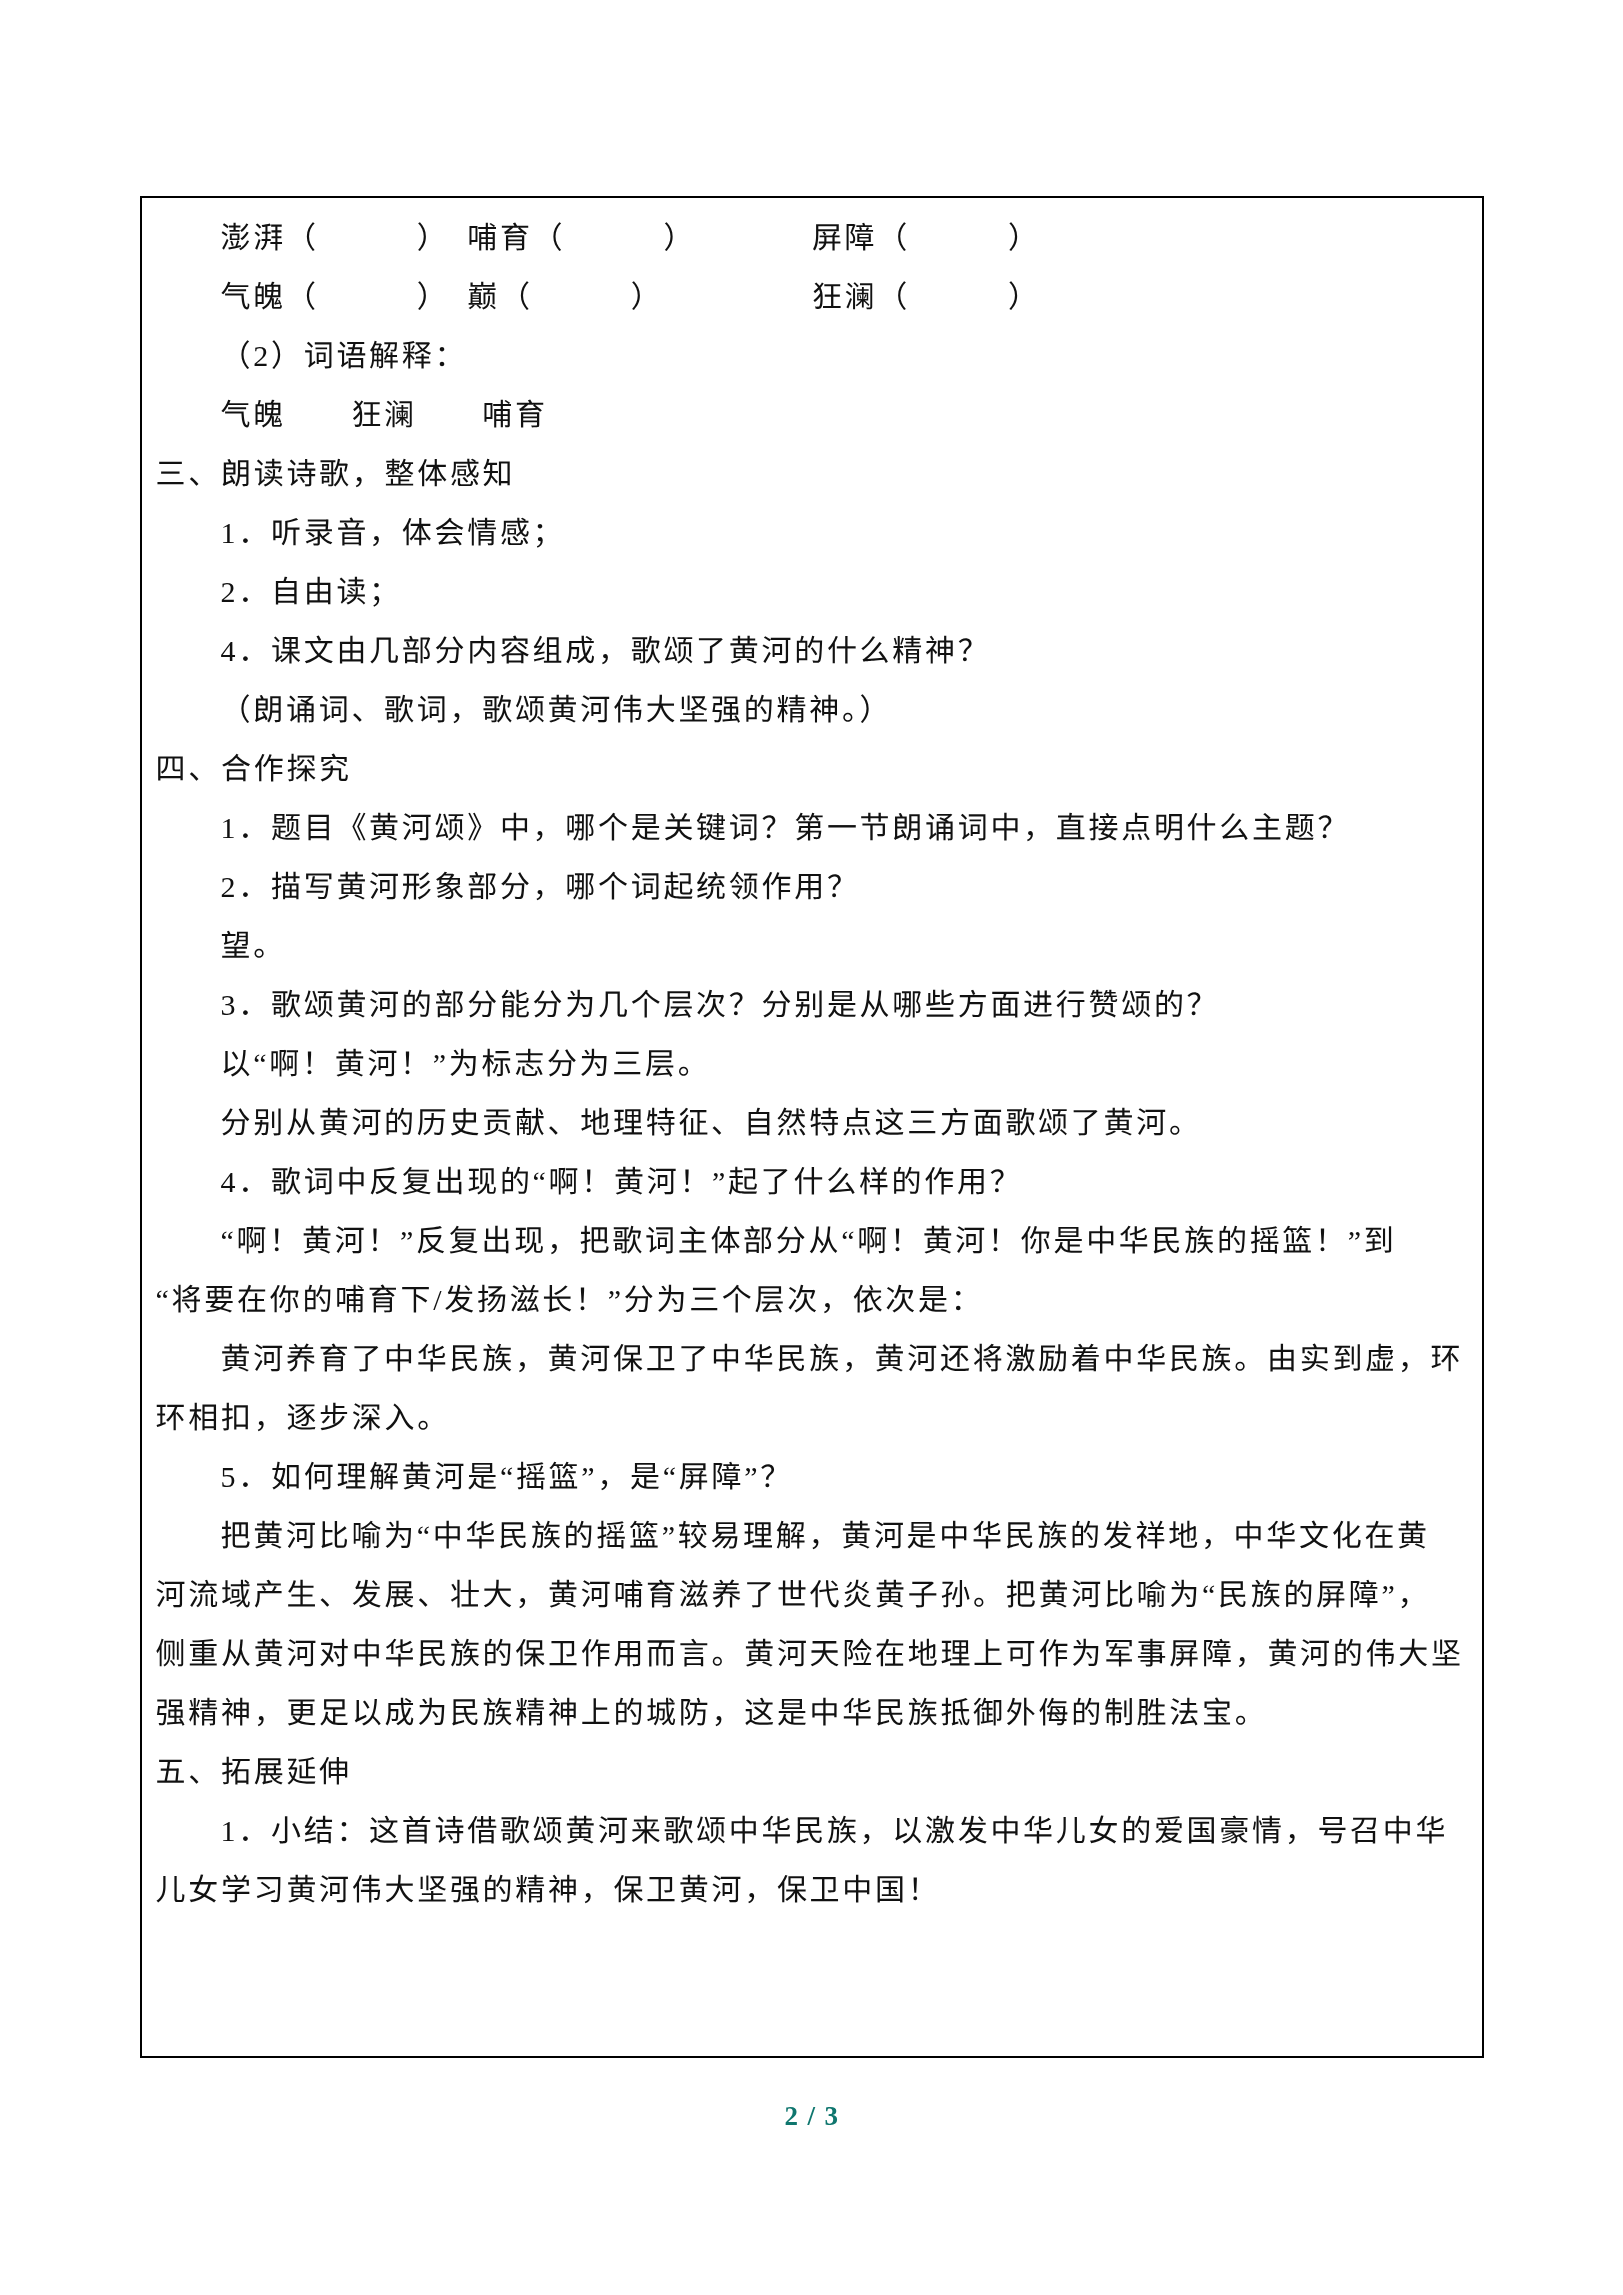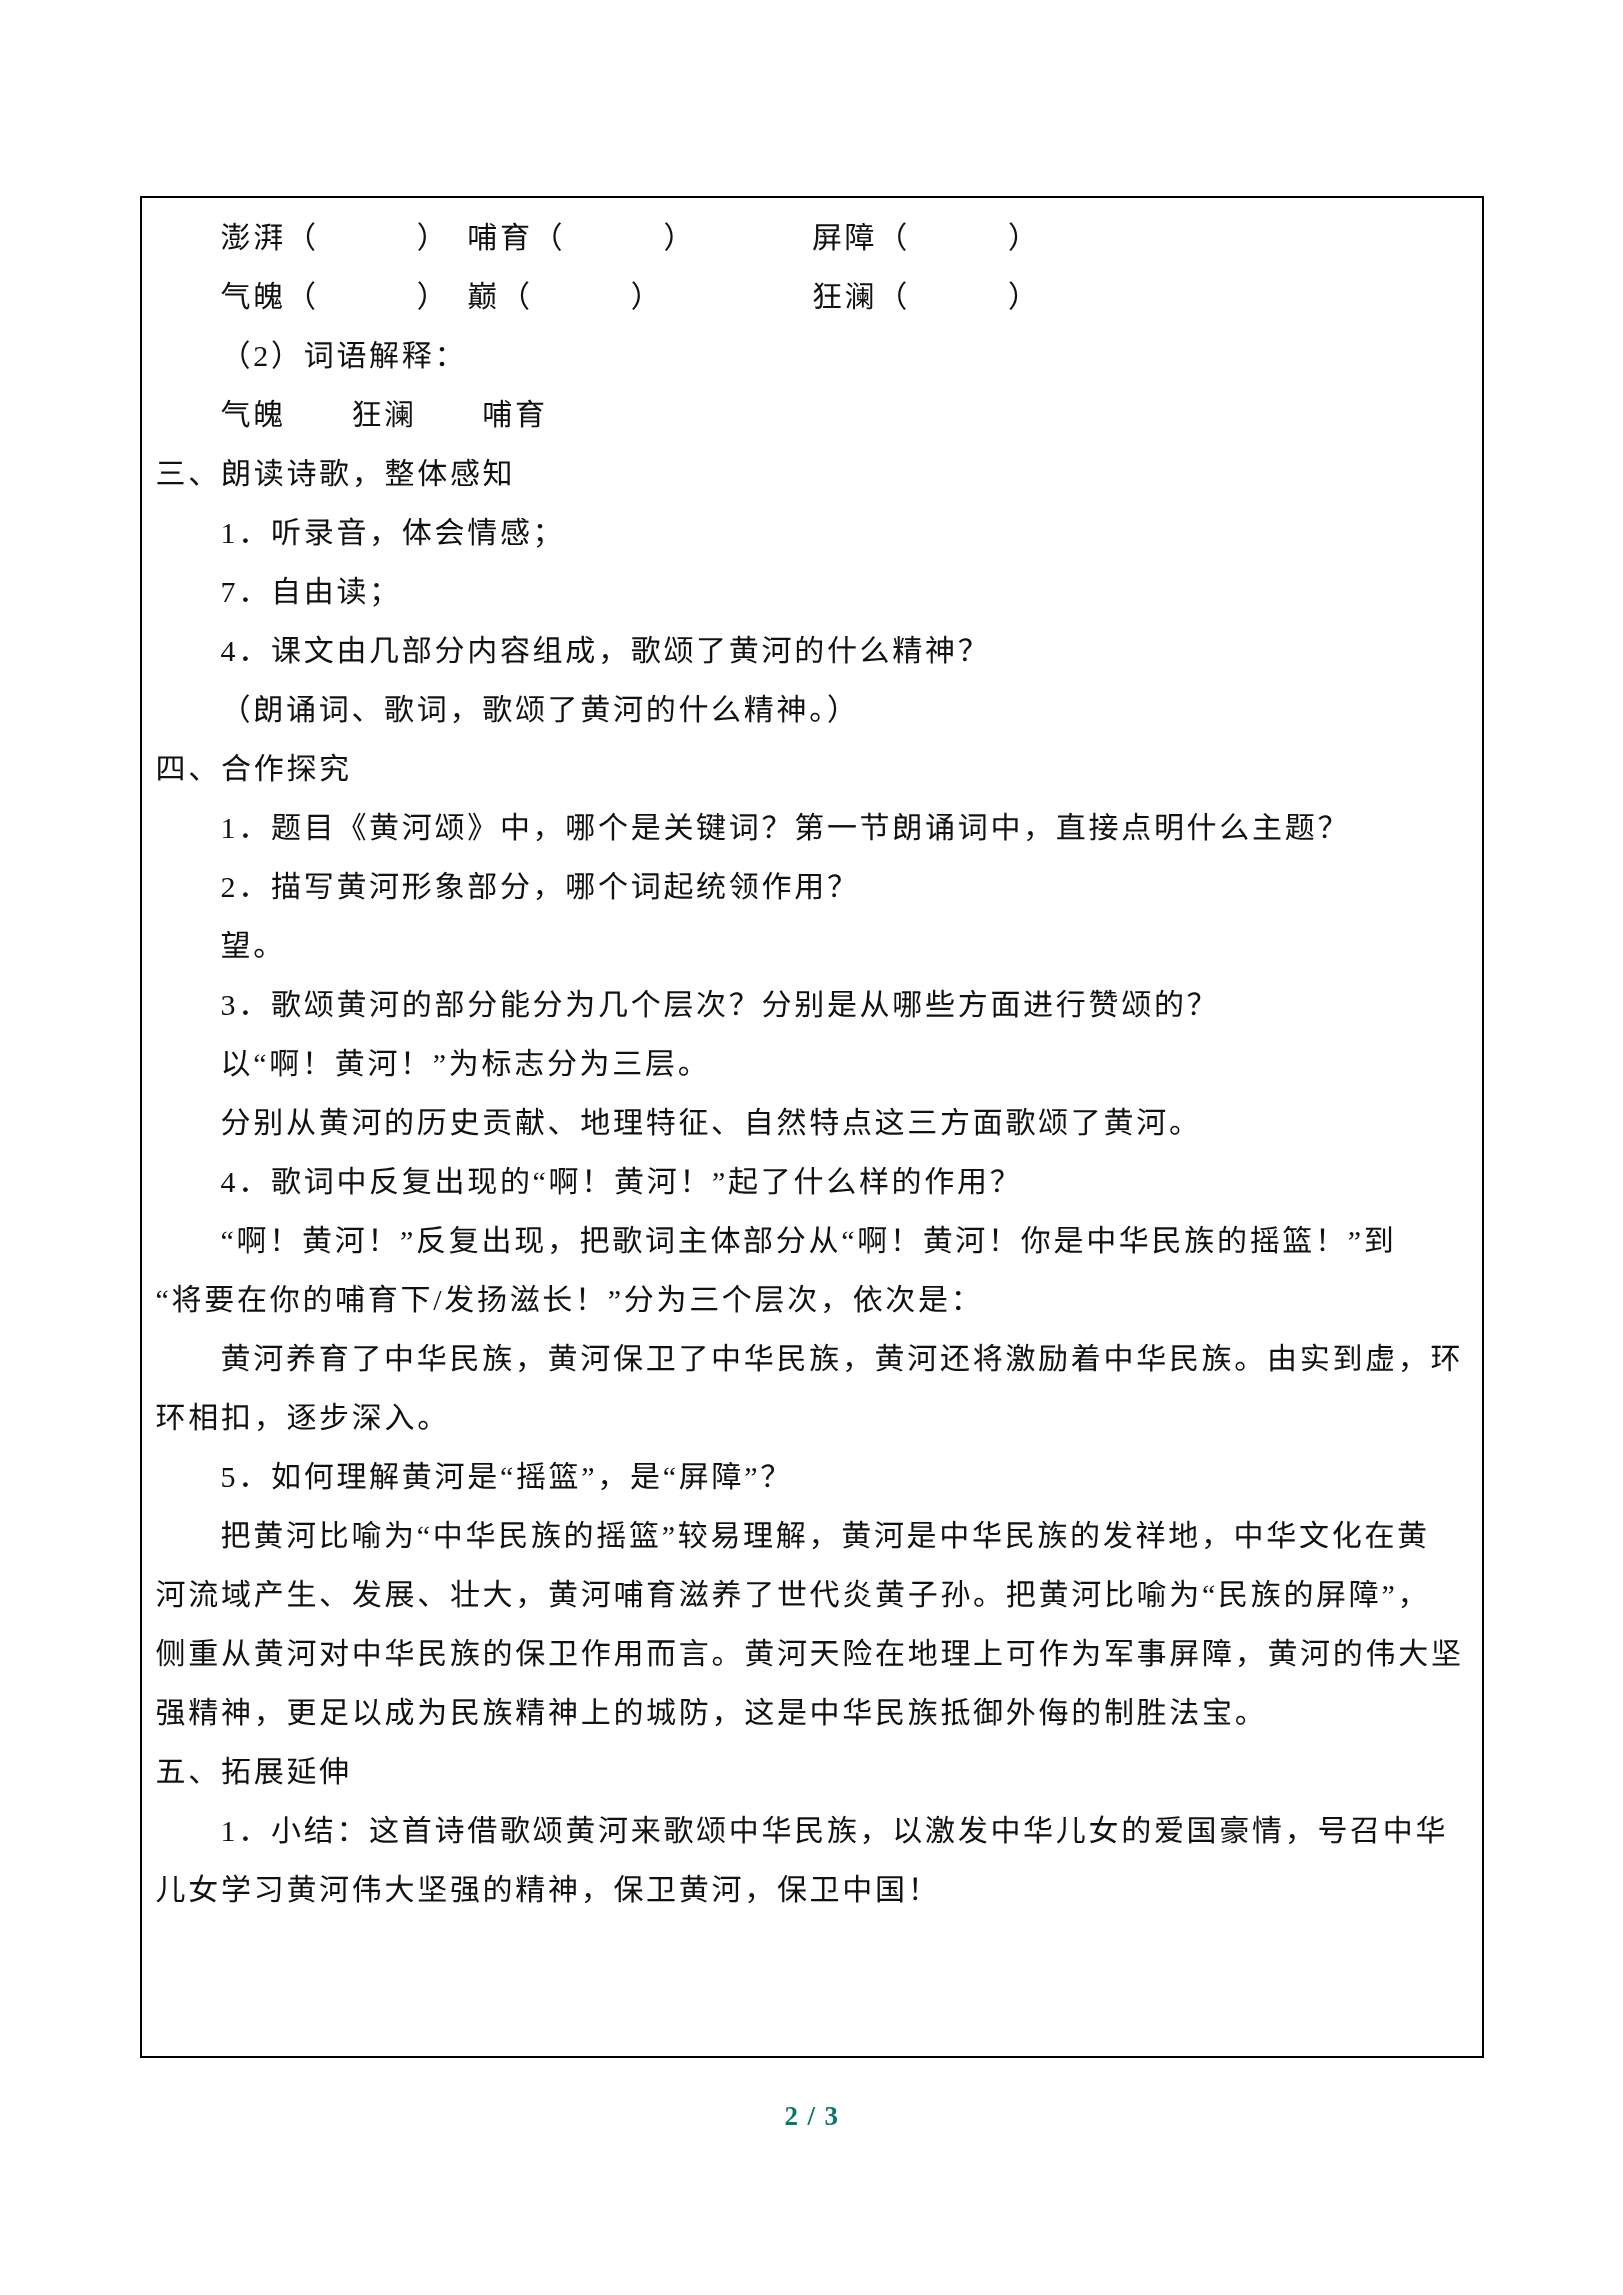--- a/index.html
+++ b/index.html
@@ -54,23 +54,23 @@
 </head>
 <body>
 
 <div class="worksheet-box">
     <div class="line indent">澎湃（　　　）　哺育（　　　）　　　　屏障（　　　）</div>
     <div class="line indent">气魄（　　　）　巅（　　　）　　　　　狂澜（　　　）</div>
     <div class="line indent">（2）词语解释：</div>
     <div class="line indent">气魄　　狂澜　　哺育</div>
     <div class="line">三、朗读诗歌，整体感知</div>
     <div class="line indent">1．听录音，体会情感；</div>
-    <div class="line indent">7．自由读；</div>
+    <div class="line indent">2．自由读；</div>
     <div class="line indent">4．课文由几部分内容组成，歌颂了黄河的什么精神？</div>
-    <div class="line indent">（朗诵词、歌词，歌颂了黄河的什么精神。）</div>
+    <div class="line indent">（朗诵词、歌词，歌颂黄河伟大坚强的精神。）</div>
     <div class="line">四、合作探究</div>
     <div class="line indent">1．题目《黄河颂》中，哪个是关键词？第一节朗诵词中，直接点明什么主题？</div>
     <div class="line indent">2．描写黄河形象部分，哪个词起统领作用？</div>
     <div class="line indent">望。</div>
     <div class="line indent">3．歌颂黄河的部分能分为几个层次？分别是从哪些方面进行赞颂的？</div>
     <div class="line indent">以“啊！黄河！”为标志分为三层。</div>
     <div class="line indent">分别从黄河的历史贡献、地理特征、自然特点这三方面歌颂了黄河。</div>
     <div class="line indent">4．歌词中反复出现的“啊！黄河！”起了什么样的作用？</div>
     <div class="line indent">“啊！黄河！”反复出现，把歌词主体部分从“啊！黄河！你是中华民族的摇篮！”到</div>
     <div class="line">“将要在你的哺育下/发扬滋长！”分为三个层次，依次是：</div>

